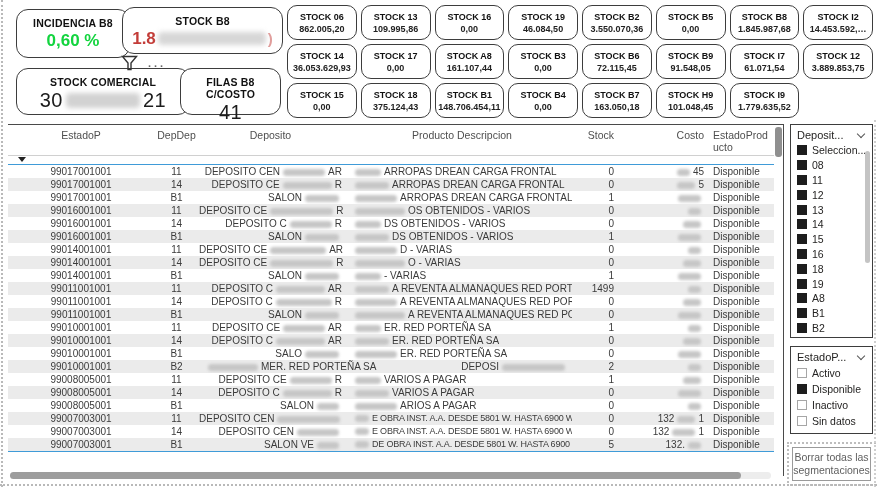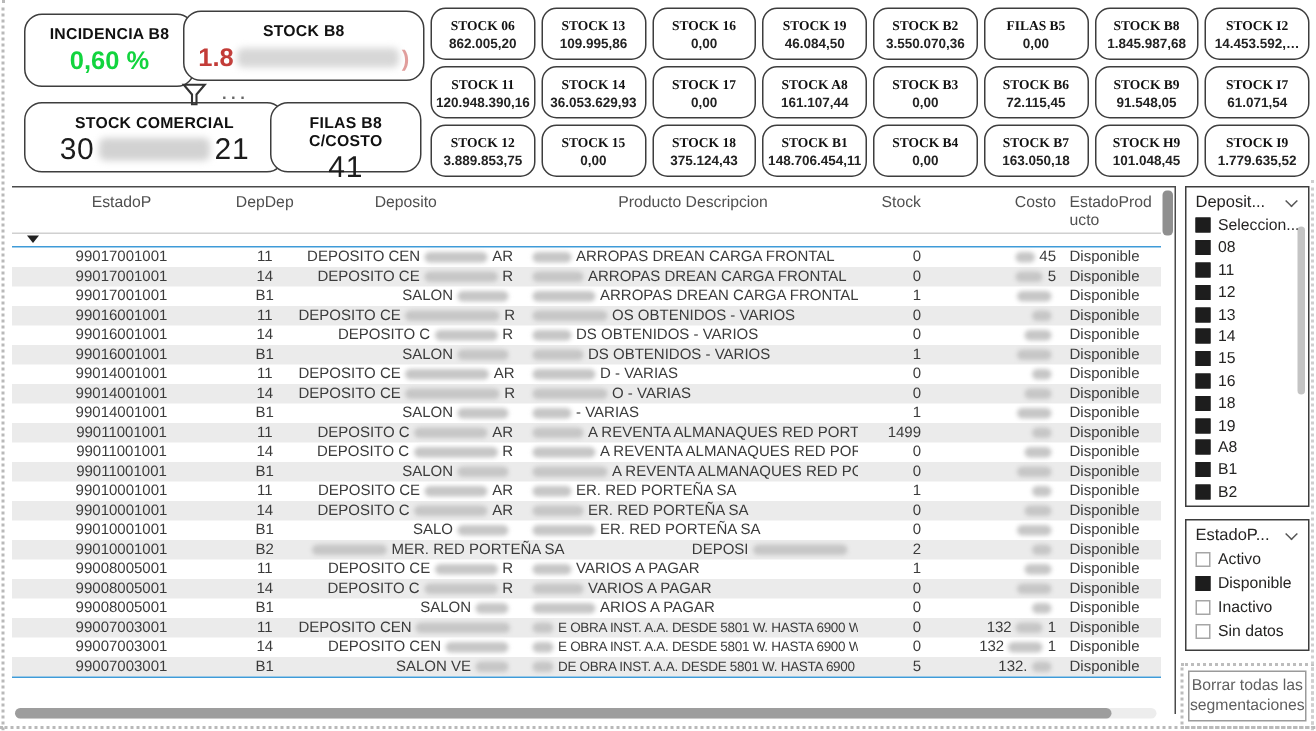--- a/index.html
+++ b/index.html
@@ -31,21 +31,21 @@
 
   .hover-icons { position:absolute; left:121px; top:53px; width:70px; height:22px; z-index:5; }
   .funnel { position:absolute; left:0; top:2px; }
   .dots { position:absolute; left:27px; top:8px; letter-spacing:3px; color:#666; font-size:11px; font-weight:bold; line-height:4px; }
 
   
   .stock-grid { position:absolute; left:287px; top:5px; width:586px; height:113px;
                 display:grid; grid-template-columns:repeat(8,1fr); grid-template-rows:repeat(3,1fr); gap:4px 4px; }
   .scard { border:1.4px solid #3d3d3d; border-radius:10px; background:#fff;
            display:flex; flex-direction:column; align-items:center; justify-content:center; overflow:hidden; }
-  .sc-t { font-weight:bold; font-size:9px; color:#111; white-space:nowrap;font-family:Liberation Serif, serif; }
+  .sc-t { font-weight:bold; font-size:9px; color:#111; white-space:nowrap; }
   .sc-v { font-weight:bold; font-size:9px; color:#222; margin-top:2px; white-space:nowrap; }
 
   
   .tbl { position:absolute; left:8px; top:124px; width:776px; height:352px;
          border-top:1px solid #4a4a4a; border-right:1px solid #4a4a4a; background:#fff; font-size:10px; color:#3b3b3b; }
   .thead { display:flex; align-items:flex-start; padding-top:4px; height:30px; color:#4f4f4f; font-size:10.5px; }
   .thead .c { white-space:normal; }
   .c { flex:none; overflow:hidden; white-space:nowrap; line-height:13px; }
   .c0 { width:146px; text-align:center; }
   .c1 { width:45px;  text-align:center; }
@@ -159,38 +159,34 @@
     <div class="sc-t">STOCK 19</div>
     <div class="sc-v">46.084,50</div>
   </div>
 
   <div class="scard">
     <div class="sc-t">STOCK B2</div>
     <div class="sc-v">3.550.070,36</div>
   </div>
 
   <div class="scard">
-    <div class="sc-t">FILAS B5</div>
+    <div class="sc-t">STOCK B5</div>
     <div class="sc-v">0,00</div>
   </div>
 
   <div class="scard">
     <div class="sc-t">STOCK B8</div>
     <div class="sc-v">1.845.987,68</div>
   </div>
 
   <div class="scard">
     <div class="sc-t">STOCK I2</div>
     <div class="sc-v">14.453.592,…</div>
   </div>
 
-  <div class="scard">
-    <div class="sc-t">STOCK 11</div>
-    <div class="sc-v">120.948.390,16</div>
-  </div>
 
   <div class="scard">
     <div class="sc-t">STOCK 14</div>
     <div class="sc-v">36.053.629,93</div>
   </div>
 
   <div class="scard">
     <div class="sc-t">STOCK 17</div>
     <div class="sc-v">0,00</div>
   </div>

